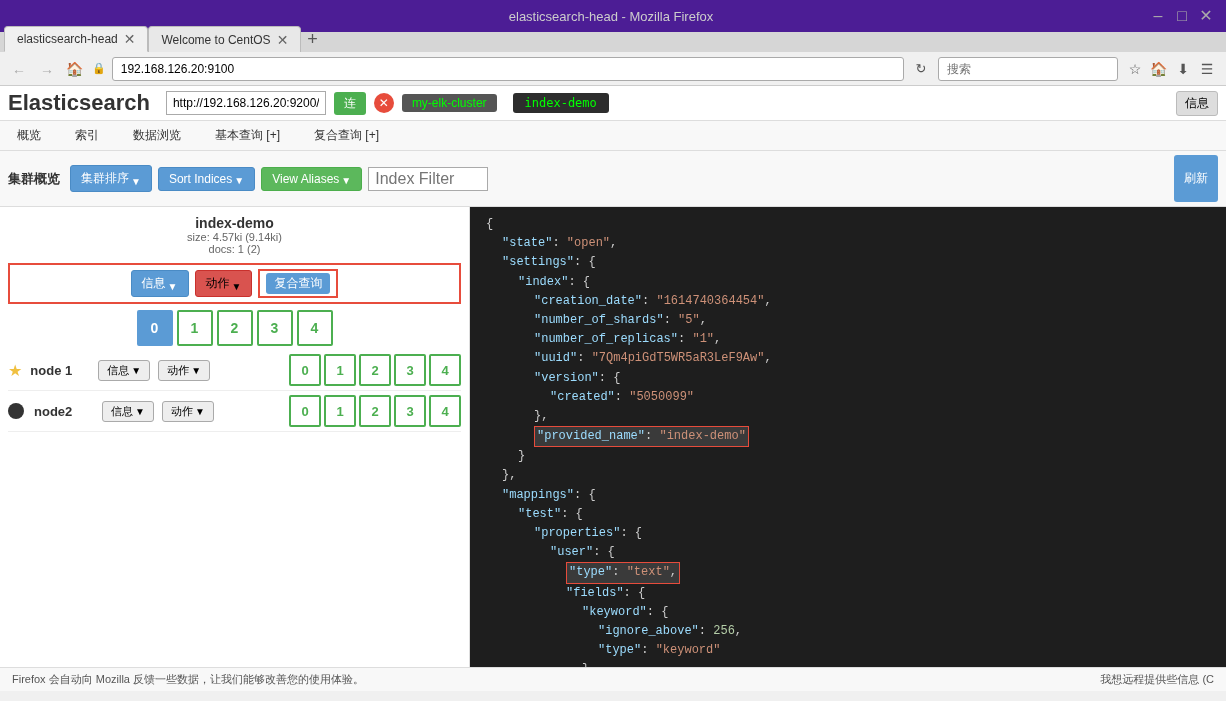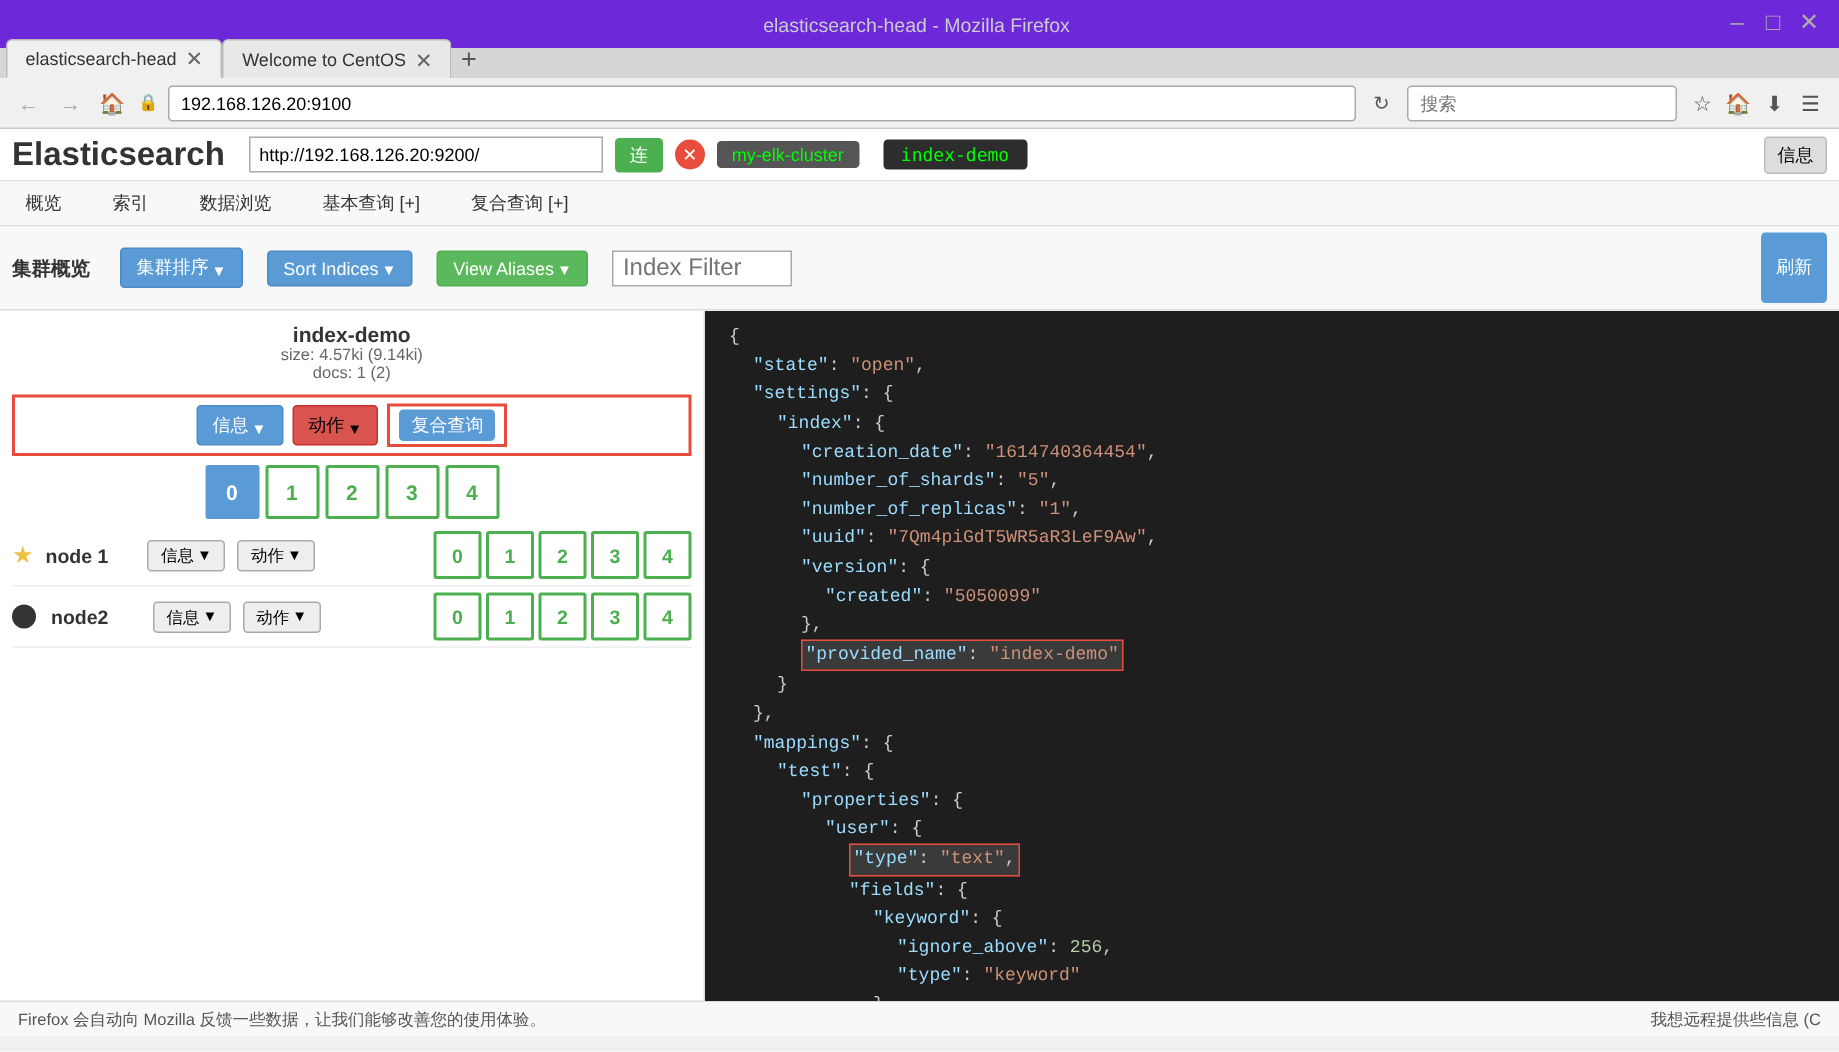--- a/index.html
+++ b/index.html
@@ -1,20 +1,20 @@
 <!DOCTYPE html>
 <html><head>
   <meta charset="utf-8">
   <style>
     * { margin: 0; padding: 0; box-sizing: border-box; }
     body { font-family: Arial, sans-serif; font-size: 13px; background: #f0f0f0; width: 1226px; height: 701px; overflow: hidden; }
 
     
     .titlebar {
-      background: #6d28d9;
+      background: #4c1d95;
       height: 32px;
       display: flex;
       align-items: center;
       justify-content: space-between;
       padding: 0 12px;
       color: #ccc;
       font-size: 13px;
     }
     .titlebar-title { flex: 1; text-align: center; }
     .titlebar-controls { display: flex; gap: 8px; }
@@ -100,21 +100,21 @@
       display: flex;
       align-items: center;
       gap: 8px;
     }
     .app-title { font-size: 22px; font-weight: bold; color: #333; margin-right: 8px; }
     .connect-input {
       border: 1px solid #aaa;
       height: 24px;
       padding: 0 6px;
       font-size: 12px;
-      width: 236px;
+      width: 160px;
     }
     .connect-btn {
       background: #4CAF50;
       color: white;
       border: none;
       padding: 3px 10px;
       cursor: pointer;
       font-size: 12px;
       border-radius: 3px;
     }
@@ -165,21 +165,21 @@
       border: 1px solid transparent;
     }
 
     
     .toolbar {
       background: #f8f8f8;
       border-bottom: 1px solid #ddd;
       padding: 4px 8px;
       display: flex;
       align-items: center;
-      gap: 16px;
+      gap: 6px;
     }
     .cluster-overview-label {
       font-size: 13px;
       font-weight: bold;
       color: #333;
       margin-right: 4px;
     }
     .dropdown-btn {
       display: flex;
       align-items: flex-end;

